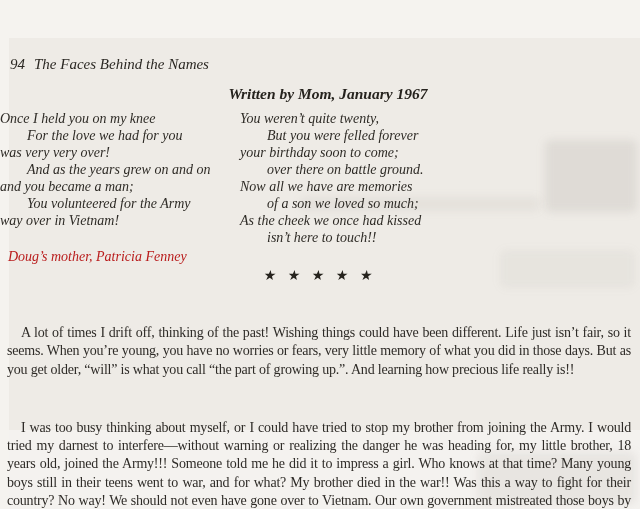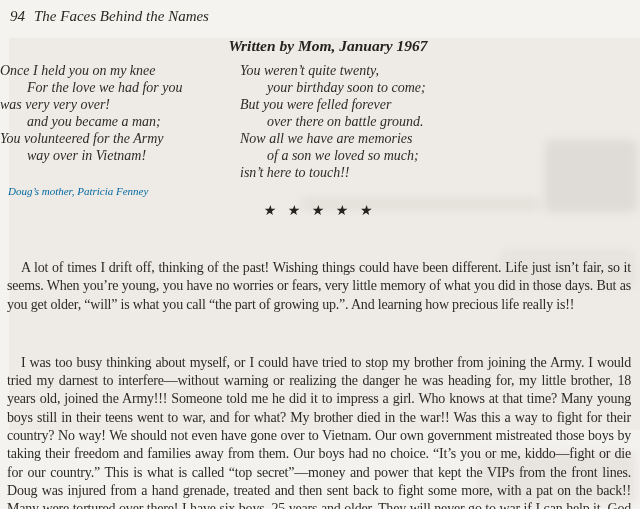--- a/index.html
+++ b/index.html
@@ -39,20 +39,21 @@
   .bleed.b4 { left:500px; top:250px; width:135px; height:38px; background:rgba(125,118,106,0.06); }
 
   .content { position:relative; z-index:2; }
 
   .page-header {
     padding:7px 0 0 10px;
     font-style:italic;
     font-size:15px;
     line-height:18px;
     color:#2b2823;
+    margin-top:48px;
   }
   .page-header .pnum { font-style:italic; margin-right:9px; }
 
   .poem-title {
     margin-top:11px;
     text-align:center;
     font-weight:bold;
     font-style:italic;
     font-size:15.5px;
     line-height:19px;
@@ -71,23 +72,23 @@
     font-size:14px;
     line-height:17px;
     white-space:nowrap;
     color:#2e2b26;
   }
   .pline:nth-child(even) { padding-left:27px; }
 
   .attribution {
     margin:1px 0 0 8px;
     font-style:italic;
-    font-size:11px;
+    font-size:14px;
     line-height:19px;
-    color:#0369a1;
+    color:#b91c1c;
   }
 
   .stars {
     margin-top:2px;
     text-align:center;
     font-size:14px;
     line-height:16px;
     letter-spacing:4px;
     color:#26231e;
     transform:skewX(-6deg);
@@ -128,31 +129,33 @@
       <span class="pnum">94</span><span>The Faces Behind the Names</span>
     </div>
 
     <div class="poem-title">Written by Mom, January 1967</div>
 
     <div class="poem-row">
       <div class="poem-col left">
         <div class="pline">Once I held you on my knee</div>
         <div class="pline">For the love we had for you</div>
         <div class="pline">was very very over!</div>
+        <div class="pline">And as the years grew on and on</div>
         <div class="pline">and you became a man;</div>
         <div class="pline">You volunteered for the Army</div>
         <div class="pline">way over in Vietnam!</div>
       </div>
       <div class="poem-col right">
         <div class="pline">You weren’t quite twenty,</div>
+        <div class="pline">But you were felled forever</div>
         <div class="pline">your birthday soon to come;</div>
-        <div class="pline">But you were felled forever</div>
         <div class="pline">over there on battle ground.</div>
         <div class="pline">Now all we have are memories</div>
         <div class="pline">of a son we loved so much;</div>
+        <div class="pline">As the cheek we once had kissed</div>
         <div class="pline">isn’t here to touch!!</div>
       </div>
     </div>
 
     <div class="attribution">Doug’s mother, Patricia Fenney</div>
 
     <div class="stars">★ ★ ★ ★ ★</div>
 
     <div class="letter">
       <p>A lot of times I drift off, thinking of the past! Wishing things could have been different. Life just isn’t fair, so it seems. When you’re young, you have no worries or fears, very little memory of what you did in those days. But as you get older, “will” is what you call “the part of growing up.”. And learning how precious life really is!!</p>

